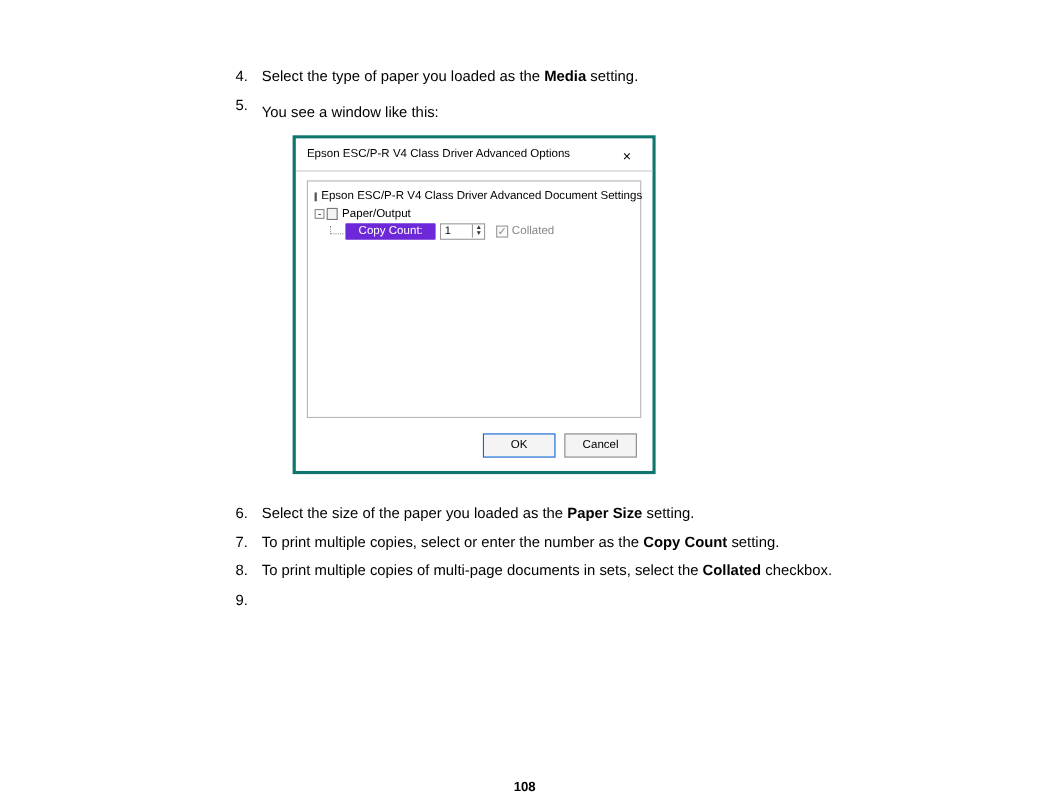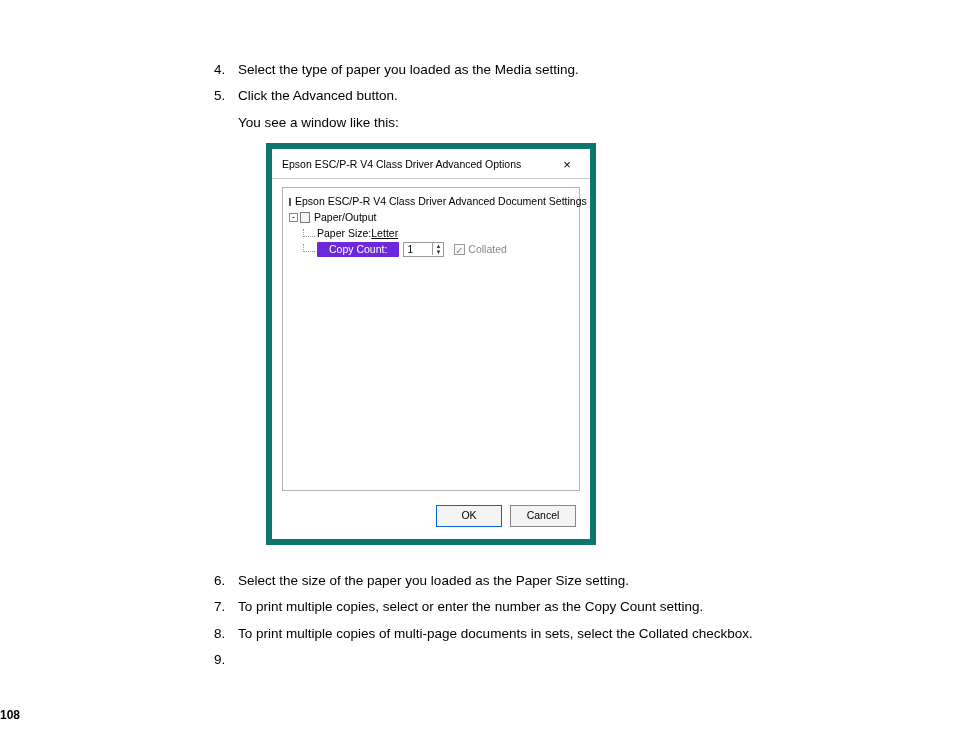--- a/index.html
+++ b/index.html
@@ -27,34 +27,34 @@
     width: 28px;
     flex-shrink: 0;
     text-align: left;
     padding-left: 4px;
   }
   .step .body {
     flex: 1;
   }
   .sub { margin-top: 6px; margin-bottom: 6px; }
   .note { margin: 14px 0 18px 0; }
-  b { font-weight: normal; }
+  b { font-weight: bold; }
   .pagenum {
     position: absolute;
     bottom: 14px;
     left: 0; right: 0;
-    text-align: left;
+    text-align: center;
     font-size: 12px;
     font-weight: bold;
   }
   
   .dlg-wrap {
     margin: 10px 0 20px 28px;
     width: 330px;
-    border: 6px solid #0f766e;
+    border: 3px solid #0f766e;
   }
   .dlg {
     background: #fff;
     font-family: "Segoe UI", Tahoma, sans-serif;
     font-size: 10.5px;
   }
   .titlebar {
     display: flex;
     align-items: center;
     padding: 6px 8px 4px 10px;
@@ -63,21 +63,21 @@
   .titlebar .title { flex: 1; color: #000; }
   .titlebar .close {
     width: 30px;
     text-align: center;
     font-size: 13px;
     color: #000;
   }
   .tree-pane {
     margin: 8px 10px 6px 10px;
     border: 1px solid #b5b5b5;
-    height: 304px;
+    height: 216px;
     padding: 6px 6px;
     background: #fff;
   }
   .tree-row { display: flex; align-items: center; white-space: nowrap; }
   .indent1 { padding-left: 0; }
   .ico-printer {
     display: inline-block;
     width: 12px; height: 8px;
     border: 1px solid #555;
     background: #ddd;
@@ -189,45 +189,37 @@
     <div class="body">
       <div>
         <span>Select the type of paper you loaded as the </span><b>Media</b><span> setting.</span>
       </div>
     </div>
   </div>
 
   <div class="step">
     <div class="num">5.</div>
     <div class="body">
-      <div>
-        <span>Click the </span><b>Advanced</b><span> button.</span>
-      </div>
       <div class="sub">You see a window like this:</div>
 
       <div class="dlg-wrap">
         <div class="dlg">
           <div class="titlebar">
             <span class="title">Epson ESC/P-R V4 Class Driver Advanced Options</span>
             <span class="close">×</span>
           </div>
           <div class="tree-pane">
             <div class="tree-row indent1">
               <span class="ico-printer"></span>
               <span>Epson ESC/P-R V4 Class Driver Advanced Document Settings</span>
             </div>
             <div class="tree-row">
               <span class="twist">-</span>
               <span class="ico-doc"></span>
               <span>Paper/Output</span>
-            </div>
-            <div class="tree-row">
-              <span class="connector"></span>
-              <span>Paper Size: </span>
-              <span style="text-decoration: underline;">Letter</span>
             </div>
             <div class="tree-row">
               <span class="connector"></span>
               <span class="sel">Copy Count:</span>
               <span class="spinner">
                 <input value="1" style="">
                 <span class="arrows">
                   <span>▲</span>
                   <span>▼</span>
                 </span>

